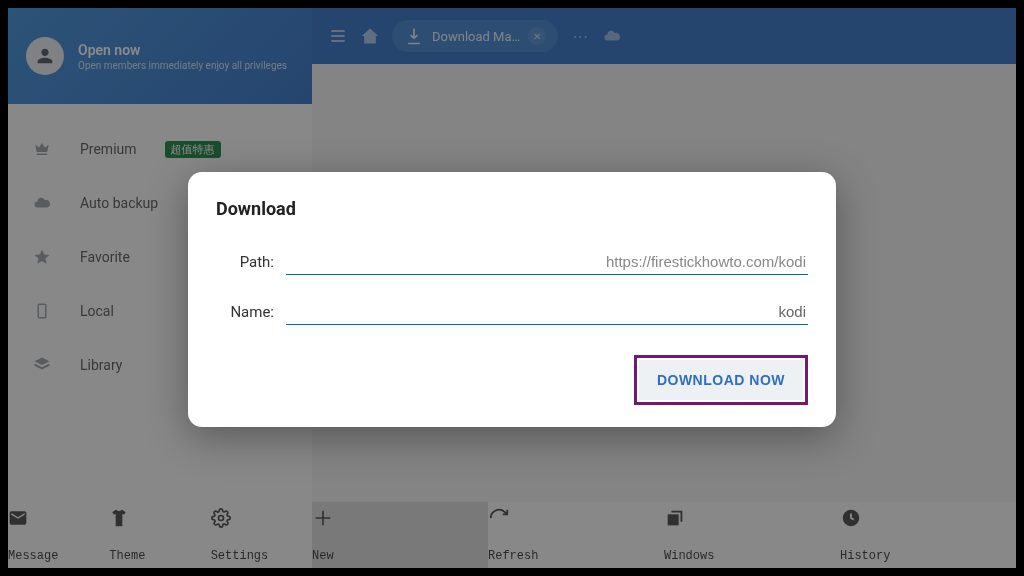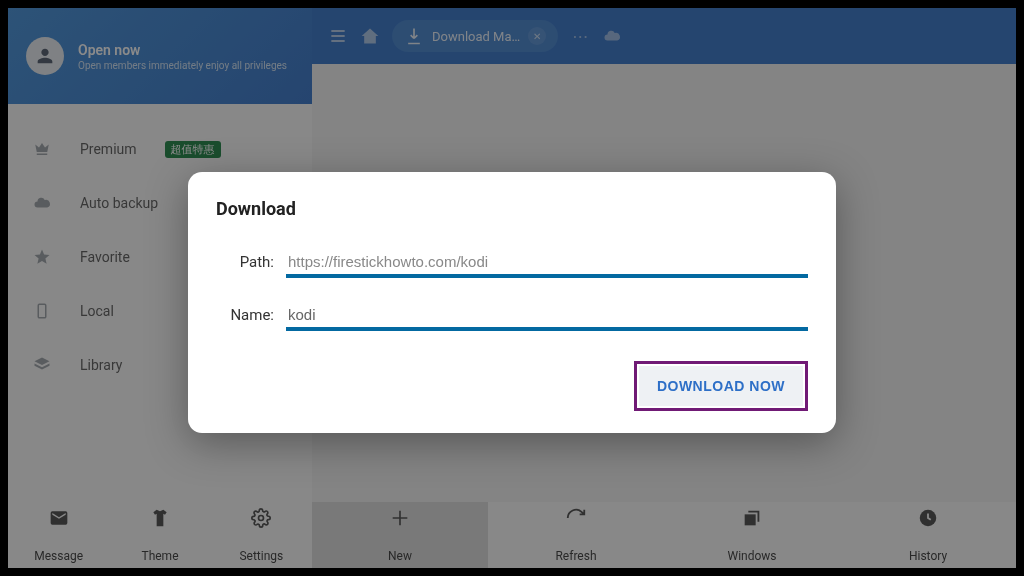--- a/index.html
+++ b/index.html
@@ -23,35 +23,35 @@
   .topbar { position:absolute; top:0; left:304px; right:0; height:56px; background:#2d6fc7; display:flex; align-items:center; padding:0 16px; gap:12px; color:#dbe8f7; }
   .topbar .ham, .topbar .home-ic, .topbar .dl-ic, .topbar .close-ic, .topbar .cloud-ic2 { width:20px; height:20px; display:flex; align-items:center; justify-content:center; }
   .home-ic{ opacity:.7; }
   .tab-pill { background:#3d7fce; border-radius:16px; height:32px; display:flex; align-items:center; padding:0 12px; gap:8px; color:#eaf2fb; font-size:13px; }
   .tab-pill .close-ic { background:#5790d6; border-radius:50%; width:18px; height:18px; font-size:10px; opacity:.8;}
   .ham svg{width:22px;height:22px;}
   
   .main { position:absolute; top:56px; left:304px; right:0; bottom:66px; background:#f2f2f2; }
   
   .bottombar { position:absolute; bottom:0; left:0; right:0; height:66px; background:#fbfbfb; display:flex; }
-  .bb-item { flex:1; display:flex; flex-direction:column; align-items:center; justify-content:center; gap:20px; color:#333; font-size:12px; }
+  .bb-item { flex:1; display:flex; flex-direction:column; align-items:flex-start; justify-content:center; gap:20px; color:#333; font-size:12px;font-family:Liberation Mono, monospace; }
   .bb-item .bic { height:22px; display:flex; align-items:center; justify-content:center; color:#444; }
   .bb-item .bic svg { width:20px; height:20px; }
   .bb-left { width:304px; display:flex; flex:0 0 304px; }
   .bb-left .bb-item { flex:1; }
   .bb-right { flex:1; display:flex; }
   .bb-right .bb-item.new { background:#dcdcdc; }
   .bb-right .bb-item .bic svg{ width:22px; height:22px; }
   
   .overlay { position:absolute; inset:0; background:rgba(30,30,30,0.52); display:flex; align-items:flex-start; justify-content:center; }
   .dialog { margin-top:164px; width:648px; background:#fff; border-radius:14px; padding:26px 28px 22px 28px; box-shadow:0 10px 40px rgba(0,0,0,0.35); }
   .dialog h2 { font-size:18px; font-weight:700; color:#222; margin-bottom:30px;}
   .form-row { display:flex; align-items:baseline; gap:12px; margin-bottom:24px; }
   .form-row .lbl { width:58px; text-align:right; font-size:15px; color:#333; }
-  .form-row .inp { flex:1; border:none; border-bottom:4px solid #0369a1; font-size:15px; padding:4px 2px; color:#666; outline:none; background:transparent; }
+  .form-row .inp { flex:1; border:none; border-bottom:1px solid #0369a1; font-size:15px; padding:4px 2px; color:#666; outline:none; background:transparent;text-align:right; }
   .form-row .inp.url { color:#888; }
   .actions { display:flex; justify-content:flex-end; margin-top:30px; }
   .dl-btn-wrap { border:3px solid #701a75; padding:2px; }
   .dl-btn { background:#eef1f4; color:#2d6fc7; font-weight:700; letter-spacing:.5px; font-size:14px; padding:12px 18px; border:none; cursor:pointer; }
   
   .crown { color:#f0b429; }
 </style>
 </head>
 <body>
 

